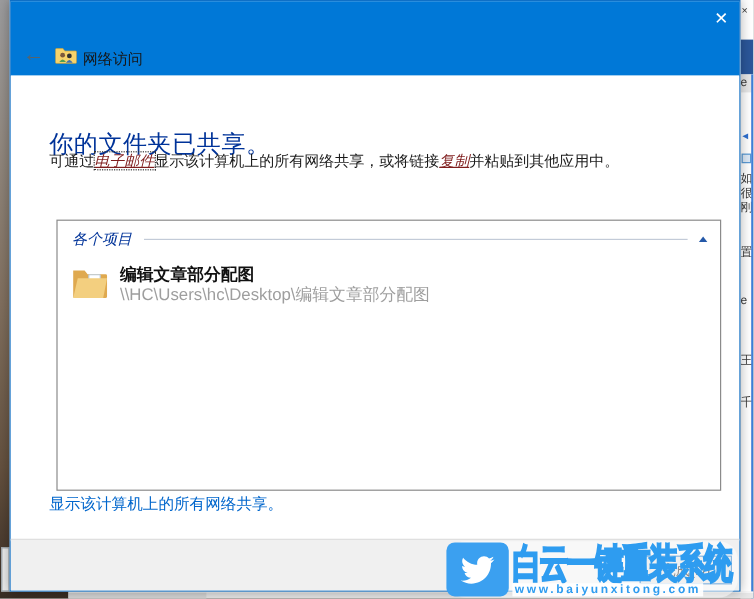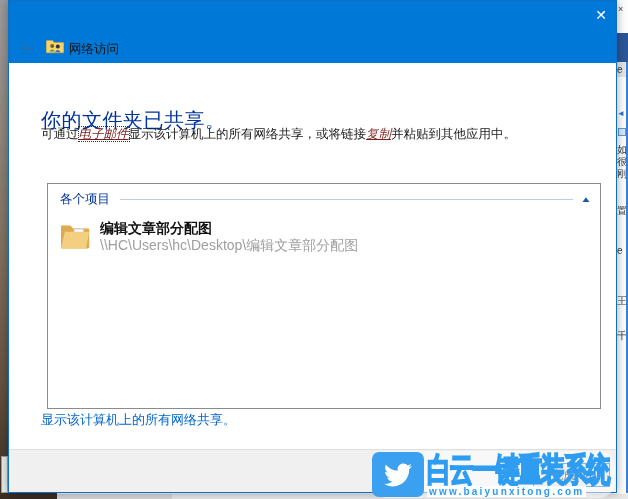--- a/index.html
+++ b/index.html
@@ -39,21 +39,21 @@
   .content { position:absolute; left:0; top:62px; width:100%; height:388px; background:#fff; }
 
   .heading { position:absolute; left:32px; top:20px; font-size:20px; color:#003399; letter-spacing:0.5px;margin-top:24px; }
 
   .instruction { position:absolute; left:32px; top:63px; font-size:12.5px; color:#1a1a1a; width:540px; }
   .tlink { color:#7f1d1d; text-decoration:underline; cursor:pointer;font-style:italic; }
   .tlink-focus { outline:1px dotted #333; }
 
   .group-box { position:absolute; left:38px; top:120px; width:554px; height:226px; border:1px solid #8b8b8b; background:#fff; }
   .group-header { position:absolute; left:12px; top:7px; right:10px; height:16px; display:flex; align-items:center; }
-  .group-title { font-size:12.5px; color:#003399; white-space:nowrap; }
+  .group-title { font-size:12.5px; color:#003399; white-space:nowrap;font-style:italic; }
   .group-line { flex:1; height:1px; background:#c3cbd8; margin:0 9px 0 10px; }
   .group-caret { font-size:8px; color:#2458a8; transform:scaleX(1.5); cursor:pointer; }
 
   .item-row { position:absolute; left:12px; top:36px; display:flex; align-items:flex-start; cursor:default; }
   .item-icon { width:30px; height:28px; margin-right:10px; margin-top:2px; }
   .item-name { font-size:14px; font-weight:600; color:#111; line-height:17px; }
   .item-path { font-size:14px; color:#9e9e9e; line-height:17px; }
 
   .show-all { position:absolute; left:32px; top:348px; font-size:13px; color:#0066cc; cursor:pointer; }
 

